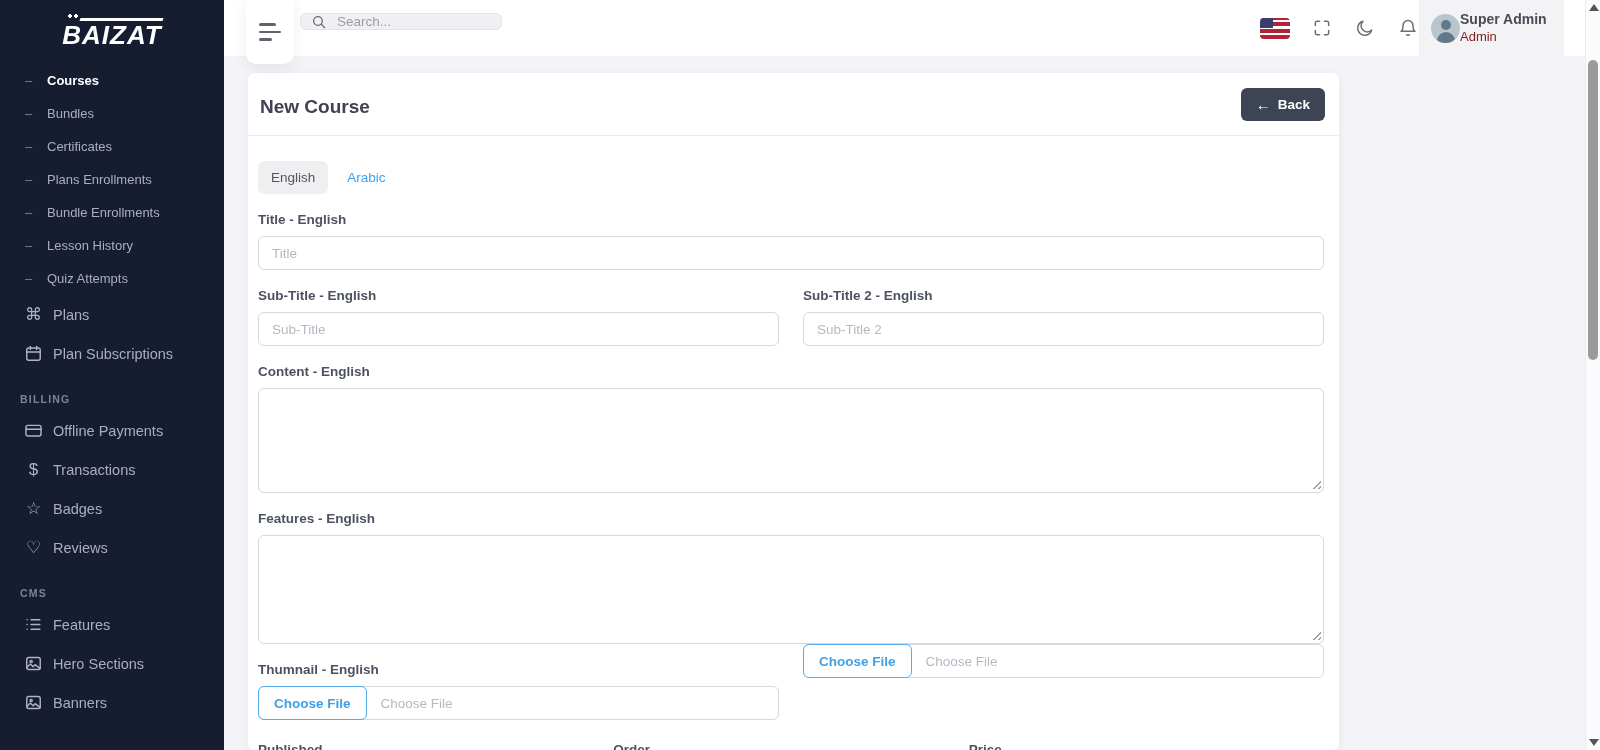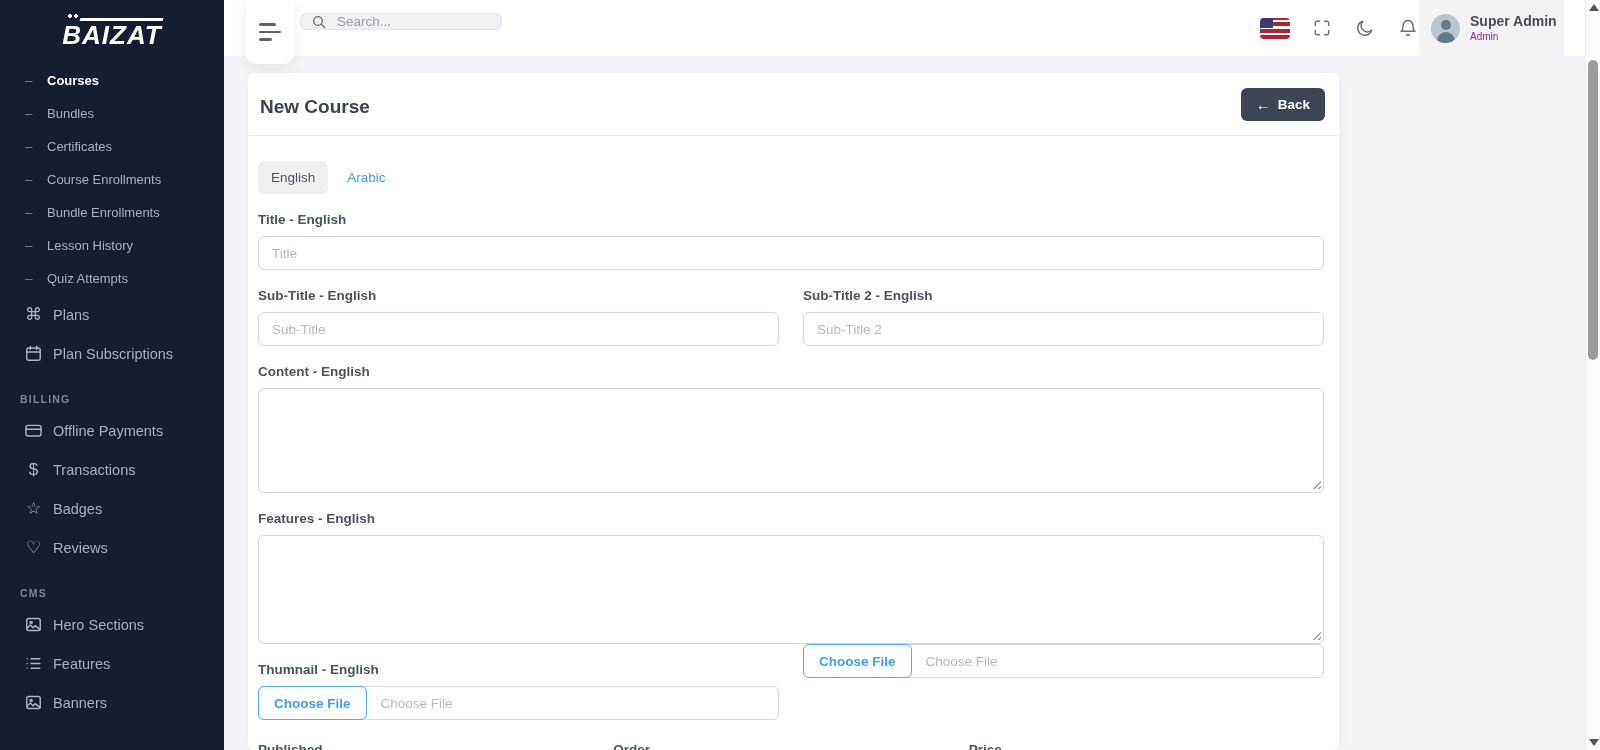--- a/index.html
+++ b/index.html
@@ -67,27 +67,27 @@
   .header-right { position:absolute; right:181px; top:0; height:56px; display:flex; align-items:center; gap:21px; }
   .flag { width:30px; height:21px; border-radius:4px; overflow:hidden; position:relative; flex:0 0 30px;
     background:repeating-linear-gradient(180deg,#b22234 0 2px,#fff 2px 4.5px,#b22234 4.5px 6.5px); cursor:pointer;
     background-size:100% 21px;
   }
   .flag::before { content:""; position:absolute; left:0; top:0; width:13px; height:10px; background:#3c3b6e; }
   .hicon { width:22px; height:22px; color:#6d6b78; cursor:pointer; display:flex; align-items:center; justify-content:center; }
   .hicon svg { width:20px; height:20px; }
   .user-box {
     position:absolute; right:36px; top:0; width:145px; height:56px; background:#f3f3f5;
-    display:flex; align-items:center; padding-left:12px; gap:10px; cursor:pointer;
+    display:flex; align-items:center; padding-left:12px; cursor:pointer;
   }
   .avatar { width:29px; height:29px; border-radius:50%; background:#b9c5cc; overflow:hidden; flex:0 0 29px; }
   .avatar .head { width:10px; height:10px; border-radius:50%; background:#62798a; margin:6px auto 0; }
   .avatar .torso { width:18px; height:11px; border-radius:9px 9px 0 0; background:#62798a; margin:2px auto 0; }
   .user-name { font-size:14px; color:#4b4b57; font-weight:bold; line-height:1.25; }
-  .user-role { font-size:10px; color:#a21caf; line-height:1.2; }
+  .user-role { font-size:13px; color:#7f1d1d; line-height:1.2; }
   
   .scrollbar { position:absolute; right:0; top:0; width:15px; height:750px; background:#fbfbfd; border-left:1px solid #ebebef; z-index:40; }
   .scroll-up, .scroll-down { position:absolute; left:3px; width:0; height:0; border-left:5px solid transparent; border-right:5px solid transparent; }
   .scroll-up { top:4px; border-bottom:7px solid #555; }
   .scroll-down { bottom:4px; border-top:7px solid #555; }
   .scroll-thumb { position:absolute; left:2px; top:60px; width:10px; height:300px; background:#9b9b9b; border-radius:6px; }
   
   .card {
     position:absolute; left:248px; top:73px; width:1091px; height:677px;
     background:#fff; border-radius:6px; box-shadow:0 2px 12px rgba(34,41,47,.05);
@@ -157,21 +157,21 @@
     <div class="nav-item">
       <span class="dash">–</span>
       <span>Bundles</span>
     </div>
     <div class="nav-item">
       <span class="dash">–</span>
       <span>Certificates</span>
     </div>
     <div class="nav-item">
       <span class="dash">–</span>
-      <span>Course Enrollments</span>
+      <span>Plans Enrollments</span>
     </div>
     <div class="nav-item">
       <span class="dash">–</span>
       <span>Bundle Enrollments</span>
     </div>
     <div class="nav-item">
       <span class="dash">–</span>
       <span>Lesson History</span>
     </div>
     <div class="nav-item">
@@ -214,42 +214,42 @@
       <span class="nav-ico glyph">☆</span>
       <span>Badges</span>
     </div>
     <div class="nav-item big">
       <span class="nav-ico glyph">♡</span>
       <span>Reviews</span>
     </div>
 
     <div class="section-header">CMS</div>
 
-    <div class="nav-item big">
-      <span class="nav-ico">
-        <svg viewBox="0 0 24 24" fill="none" stroke="currentColor" stroke-width="1.8" stroke-linecap="round" stroke-linejoin="round">
-          <rect x="3.5" y="4.5" width="17" height="15" rx="2.5"></rect>
-            <circle cx="9" cy="9.5" r="1.4"></circle>
-          <path d="M3.5 17l4.5-4.5 3.5 3.5 2.5-2.5 6.5 5"></path>
-        </svg>
-      </span>
-      <span>Hero Sections</span>
-    </div>
     <div class="nav-item big">
       <span class="nav-ico">
         <svg viewBox="0 0 24 24" fill="none" stroke="currentColor" stroke-width="1.8" stroke-linecap="round">
           <line x1="9" y1="6" x2="20" y2="6"></line>
             <line x1="9" y1="12" x2="20" y2="12"></line>
             <line x1="9" y1="18" x2="20" y2="18"></line>
           <line x1="4" y1="6" x2="4.01" y2="6"></line>
             <line x1="4" y1="12" x2="4.01" y2="12"></line>
             <line x1="4" y1="18" x2="4.01" y2="18"></line>
         </svg>
       </span>
       <span>Features</span>
+    </div>
+    <div class="nav-item big">
+      <span class="nav-ico">
+        <svg viewBox="0 0 24 24" fill="none" stroke="currentColor" stroke-width="1.8" stroke-linecap="round" stroke-linejoin="round">
+          <rect x="3.5" y="4.5" width="17" height="15" rx="2.5"></rect>
+            <circle cx="9" cy="9.5" r="1.4"></circle>
+          <path d="M3.5 17l4.5-4.5 3.5 3.5 2.5-2.5 6.5 5"></path>
+        </svg>
+      </span>
+      <span>Hero Sections</span>
     </div>
     <div class="nav-item big">
       <span class="nav-ico">
         <svg viewBox="0 0 24 24" fill="none" stroke="currentColor" stroke-width="1.8" stroke-linecap="round" stroke-linejoin="round">
           <rect x="3.5" y="4.5" width="17" height="15" rx="2.5"></rect>
             <circle cx="9" cy="9.5" r="1.4"></circle>
           <path d="M3.5 17l4.5-4.5 3.5 3.5 2.5-2.5 6.5 5"></path>
         </svg>
       </span>
       <span>Banners</span>

